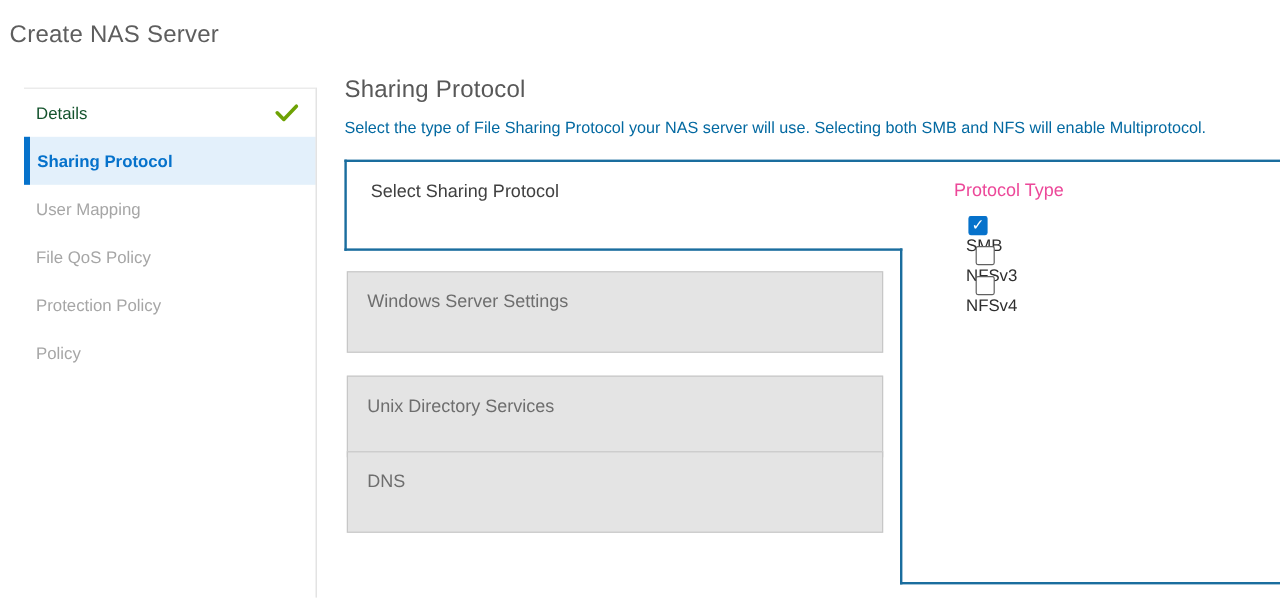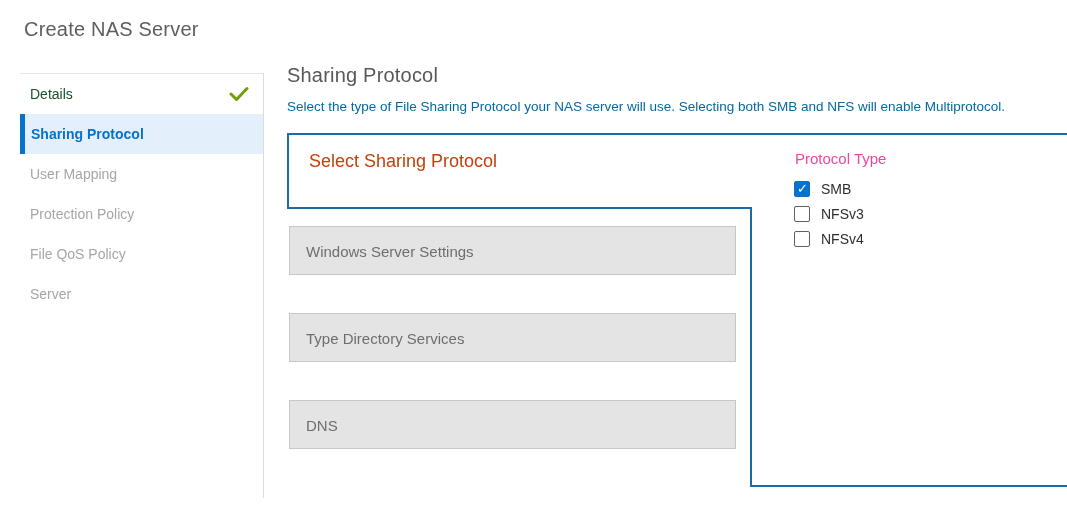--- a/index.html
+++ b/index.html
@@ -12,21 +12,21 @@
     position: relative;
     width: 1067px;
     height: 509px;
     background: #ffffff;
     overflow: hidden;
   }
 
   
   .page-title {
     position: absolute;
-    left: 24px;
+    left: 8px;
     top: 18px;
     font-size: 20px;
     font-weight: 400;
     color: #5e5e5e;
     letter-spacing: 0.2px;
   }
 
   
   .sidebar {
     position: absolute;
@@ -90,56 +90,57 @@
   .ol-top    { left: 287px; top: 133px; width: 780px; height: 2px; }
   .ol-left   { left: 287px; top: 133px; width: 2px;  height: 76px; }
   .ol-notch  { left: 287px; top: 207px; width: 465px; height: 2px; }
   .ol-mid    { left: 750px; top: 207px; width: 2px;  height: 280px; }
   .ol-bottom { left: 750px; top: 485px; width: 317px; height: 2px; }
 
   .section-label {
     position: absolute;
     left: 309px;
     top: 151px;
-    font-size: 18px;
-    color: #c2410c;
+    font-size: 15px;
+    color: #404040;
   }
 
   
   .collapsed-section {
     position: absolute;
     left: 289px;
     width: 447px;
-    height: 49px;
+    height: 68px;
     background: #e4e4e4;
     border: 1px solid #c7c7c7;
     padding: 16px 0 0 16px;
     font-size: 15px;
     color: #6e6e6e;
     cursor: pointer;
   }
   .cs-1 { top: 226px; }
   .cs-2 { top: 313px; }
-  .cs-3 { top: 400px; }
+  .cs-3 { top: 376px; }
 
   
   .protocol-type-label {
     position: absolute;
     left: 795px;
     top: 150px;
     font-size: 15px;
     color: #ec4899;
   }
   .checkbox-row {
     position: absolute;
     left: 794px;
     display: flex;
     align-items: center;
     height: 18px;
     cursor: pointer;
+    flex-direction: column;
   }
   .cb-1 { top: 180px; }
   .cb-2 { top: 205px; }
   .cb-3 { top: 230px; }
   .checkbox {
     width: 16px;
     height: 16px;
     border: 1px solid #616161;
     border-radius: 2px;
     background: #ffffff;
@@ -181,27 +182,27 @@
           </svg>
       </span>
     </div>
     <div class="nav-item active">
       <span>Sharing Protocol</span>
     </div>
     <div class="nav-item disabled">
       <span>User Mapping</span>
     </div>
     <div class="nav-item disabled">
+      <span>File QoS Policy</span>
+    </div>
+    <div class="nav-item disabled">
       <span>Protection Policy</span>
     </div>
     <div class="nav-item disabled">
-      <span>File QoS Policy</span>
-    </div>
-    <div class="nav-item disabled">
-      <span>Server</span>
+      <span>Policy</span>
     </div>
   </div>
   <div class="sidebar-divider"></div>
 
   <div class="main-heading">Sharing Protocol</div>
   <div class="main-desc">Select the type of File Sharing Protocol your NAS server will use. Selecting both SMB and NFS will enable Multiprotocol.</div>
 
   <div>
     <div class="outline-line ol-top"></div>
     <div class="outline-line ol-left"></div>
@@ -224,19 +225,19 @@
   </div>
   <div class="checkbox-row cb-3">
     <span class="checkbox"></span>
     <span class="checkbox-label">NFSv4</span>
   </div>
 
   <div class="collapsed-section cs-1">
     <span>Windows Server Settings</span>
   </div>
   <div class="collapsed-section cs-2">
-    <span>Type Directory Services</span>
+    <span>Unix Directory Services</span>
   </div>
   <div class="collapsed-section cs-3">
     <span>DNS</span>
   </div>
 
 </div>
 
 </body></html>

